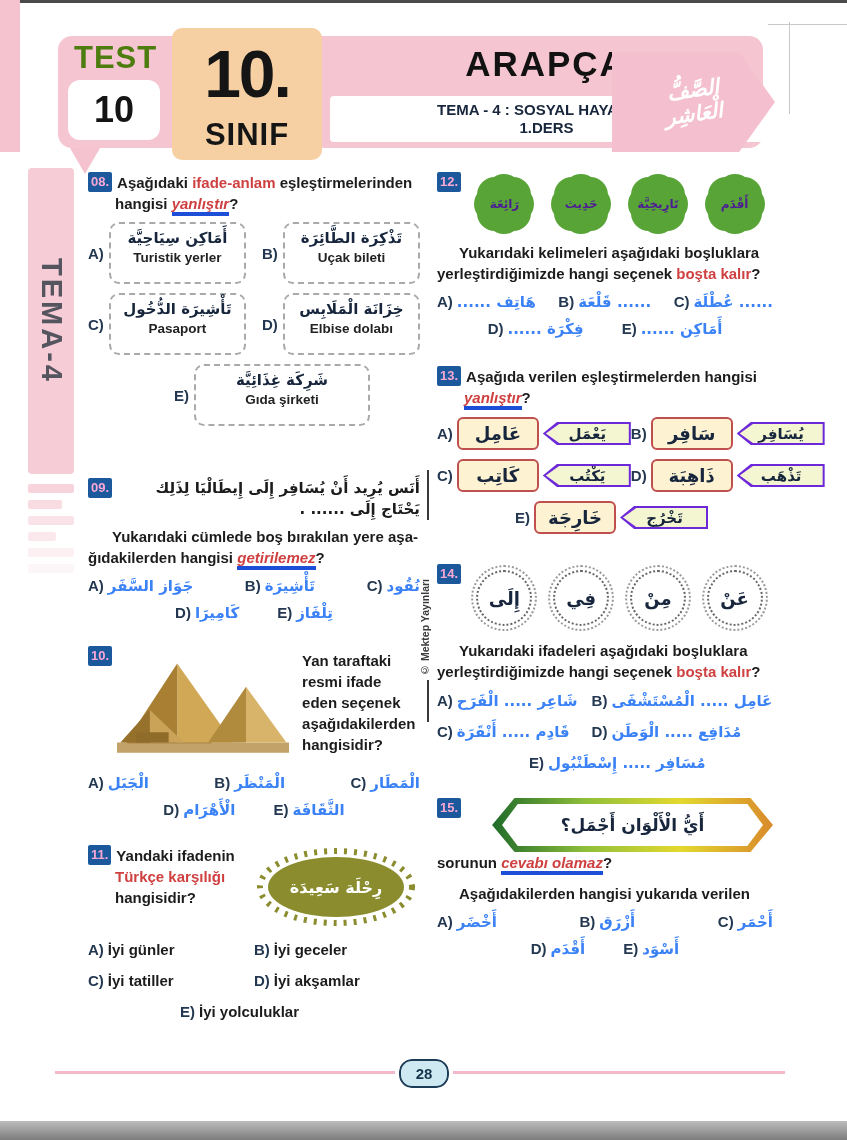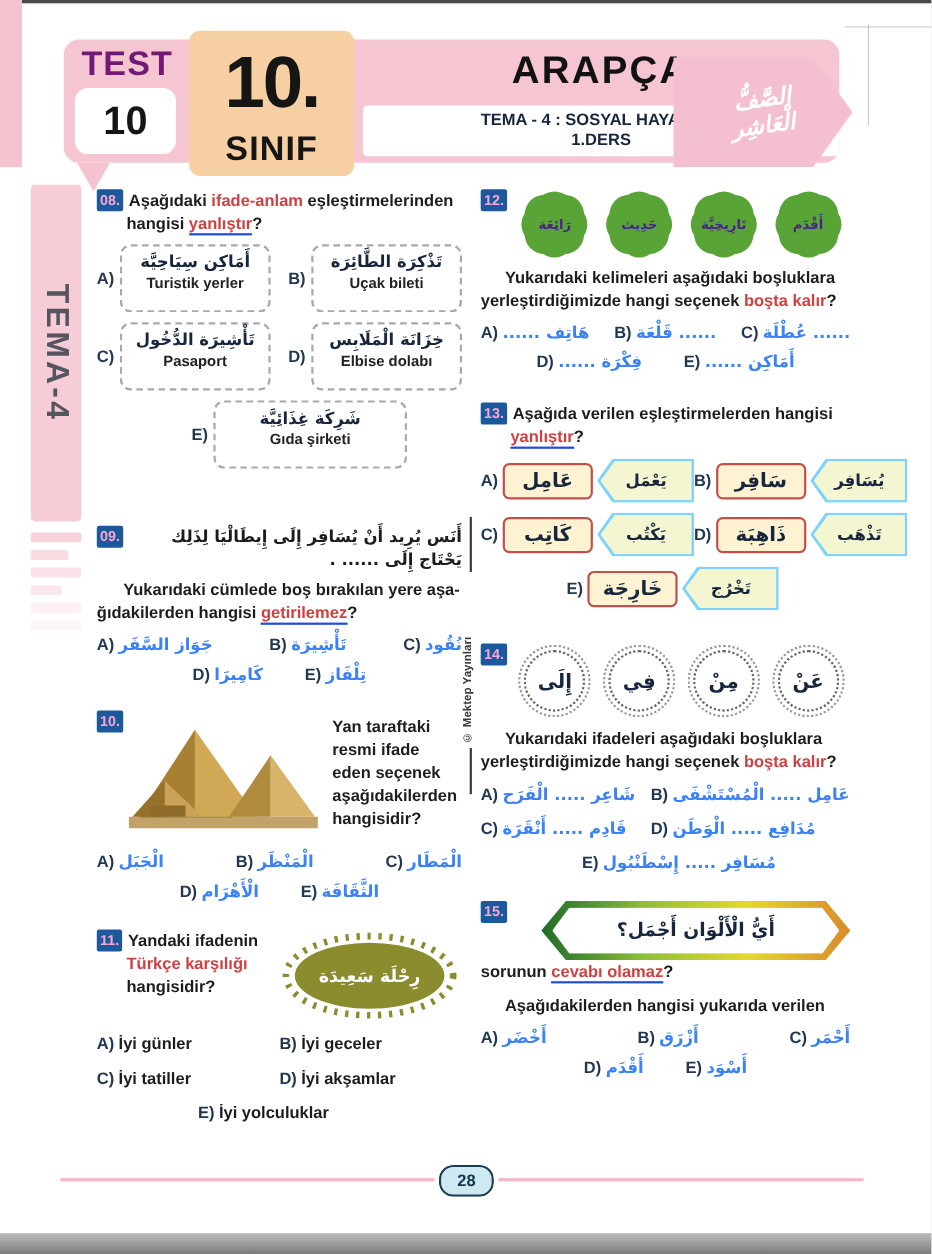--- a/index.html
+++ b/index.html
@@ -8,21 +8,21 @@
   .ar{font-family:"DejaVu Sans",sans-serif;}
   
   .top-rule{position:absolute;left:0;top:0;width:847px;height:3px;background:#4a4a4a;}
   .bottom-band{position:absolute;left:0;top:1121px;width:847px;height:19px;
                background:linear-gradient(#bdbdbd,#7c7c7c);}
   .corner-v{position:absolute;left:789px;top:22px;width:1px;height:92px;background:#c9c9c9;}
   .corner-h{position:absolute;left:768px;top:24px;width:79px;height:1px;background:#c9c9c9;}
   .left-strip{position:absolute;left:0;top:0;width:20px;height:152px;background:#f4c3cf;}
   
   .band{position:absolute;left:58px;top:36px;width:705px;height:112px;background:#f5c6d2;border-radius:14px;}
-  .test-label{position:absolute;left:74px;top:40px;font-size:31px;font-weight:bold;color:#701a75;letter-spacing:1px;}
+  .test-label{position:absolute;left:74px;top:40px;font-size:31px;font-weight:bold;color:#4d7c0f;letter-spacing:1px;}
   .test-num-box{position:absolute;left:68px;top:80px;width:92px;height:60px;background:#fff;
                 border-radius:12px;display:flex;align-items:center;justify-content:center;
                 font-size:36px;font-weight:bold;color:#151515;}
   .grade-box{position:absolute;left:172px;top:28px;width:150px;height:132px;background:#f6d0a2;
              border-radius:10px;text-align:center;z-index:2;}
   .grade-num{font-size:66px;font-weight:bold;color:#151515;line-height:92px;letter-spacing:-2px;}
   .grade-label{font-size:31px;font-weight:bold;color:#151515;line-height:30px;letter-spacing:1px;}
   .subject{position:absolute;left:330px;top:44px;width:432px;text-align:center;
            font-size:35px;font-weight:bold;color:#121212;letter-spacing:2px;}
   .theme-stripe{position:absolute;left:330px;top:96px;width:433px;height:46px;background:#fff;
@@ -52,21 +52,21 @@
              display:flex;align-items:center;justify-content:center;
              font-size:15px;font-weight:bold;color:#14344c;z-index:2;}
   
   .col{position:absolute;top:172px;}
   .col-left{left:88px;width:332px;}
   .col-right{left:437px;width:336px;}
   .qnum{display:inline-block;background:#1b589c;color:#f9a8d4;font-weight:bold;font-size:13px;
         line-height:1;padding:3px 3px 4px;border-radius:2px;flex:0 0 auto;}
   .qtext{font-size:15px;font-weight:bold;color:#1c1c1c;line-height:1.4;}
   .red{color:#cf4040;}
-  .red-u{color:#cf4040;border-bottom:2px solid #1d4ed8;}
+  .red-u{color:#cf4040;border-bottom:4px solid #1d4ed8;font-style:italic;}
   .letter{font-weight:bold;color:#233850;font-size:15px;flex:0 0 auto;}
   .opt-ar{font-size:15px;font-weight:bold;color:#3b82f6;}
   .hline{display:flex;gap:5px;align-items:flex-start;}
   
   .cards{display:grid;grid-template-columns:1fr 1fr;column-gap:16px;row-gap:9px;margin-top:8px;}
   .cardcell{display:flex;align-items:center;gap:5px;}
   .card{flex:1;border:2px dashed #a9a9a9;border-radius:10px;text-align:center;padding:5px 3px;min-height:48px;
         display:flex;flex-direction:column;background:#fff;}
   .card .a{font-size:15px;font-weight:bold;color:#17263c;}
   .card .t{font-size:13.5px;font-weight:bold;color:#222;margin-top:3px;}
@@ -82,22 +82,22 @@
                      -9px -9px 0 -4px #58a437,9px -9px 0 -4px #58a437,-9px 9px 0 -4px #58a437,9px 9px 0 -4px #58a437;}
   .flower span{font-size:12px;font-weight:bold;color:#4c1d95;white-space:nowrap;}
   
   .lace{width:52px;height:52px;border-radius:50%;border:2px dotted #666;outline:2px dotted #999;
         outline-offset:3px;margin:6px 5px;display:flex;align-items:center;justify-content:center;
         font-size:18px;font-weight:bold;color:#17263c;background:#fff;}
   
   .mrow{display:flex;align-items:center;margin-top:9px;gap:4px;}
   .mbox{border:2px solid #c0504d;background:#fdf3d2;border-radius:6px;padding:4px 8px;min-width:62px;
         text-align:center;font-size:18px;font-weight:bold;color:#17263c;}
-  .marrow{position:relative;width:88px;height:40px;flex:0 0 auto;
-          clip-path:polygon(0 50%,16% 0,100% 0,100% 100%,16% 100%);background:#7dd3fc;}
+  .marrow{position:relative;width:88px;height:23px;flex:0 0 auto;
+          clip-path:polygon(0 50%,16% 0,100% 0,100% 100%,16% 100%);background:#6d28d9;}
   .marrow .inner{position:absolute;left:3px;top:2px;right:2px;bottom:2px;background:#f3f6d0;
           clip-path:polygon(0 50%,16% 0,100% 0,100% 100%,16% 100%);
           display:flex;align-items:center;justify-content:center;font-size:15px;font-weight:bold;color:#17263c;}
   
   .olive-wrap{position:relative;width:168px;height:84px;flex:0 0 auto;}
   .olive-wrap .txt{position:absolute;inset:0;display:flex;align-items:center;justify-content:center;
         color:#fff;font-size:16px;font-weight:bold;}
   
   .banner{position:relative;flex:1;height:54px;margin-left:26px;
           clip-path:polygon(0 50%,8% 0,92% 0,100% 50%,92% 100%,8% 100%);

